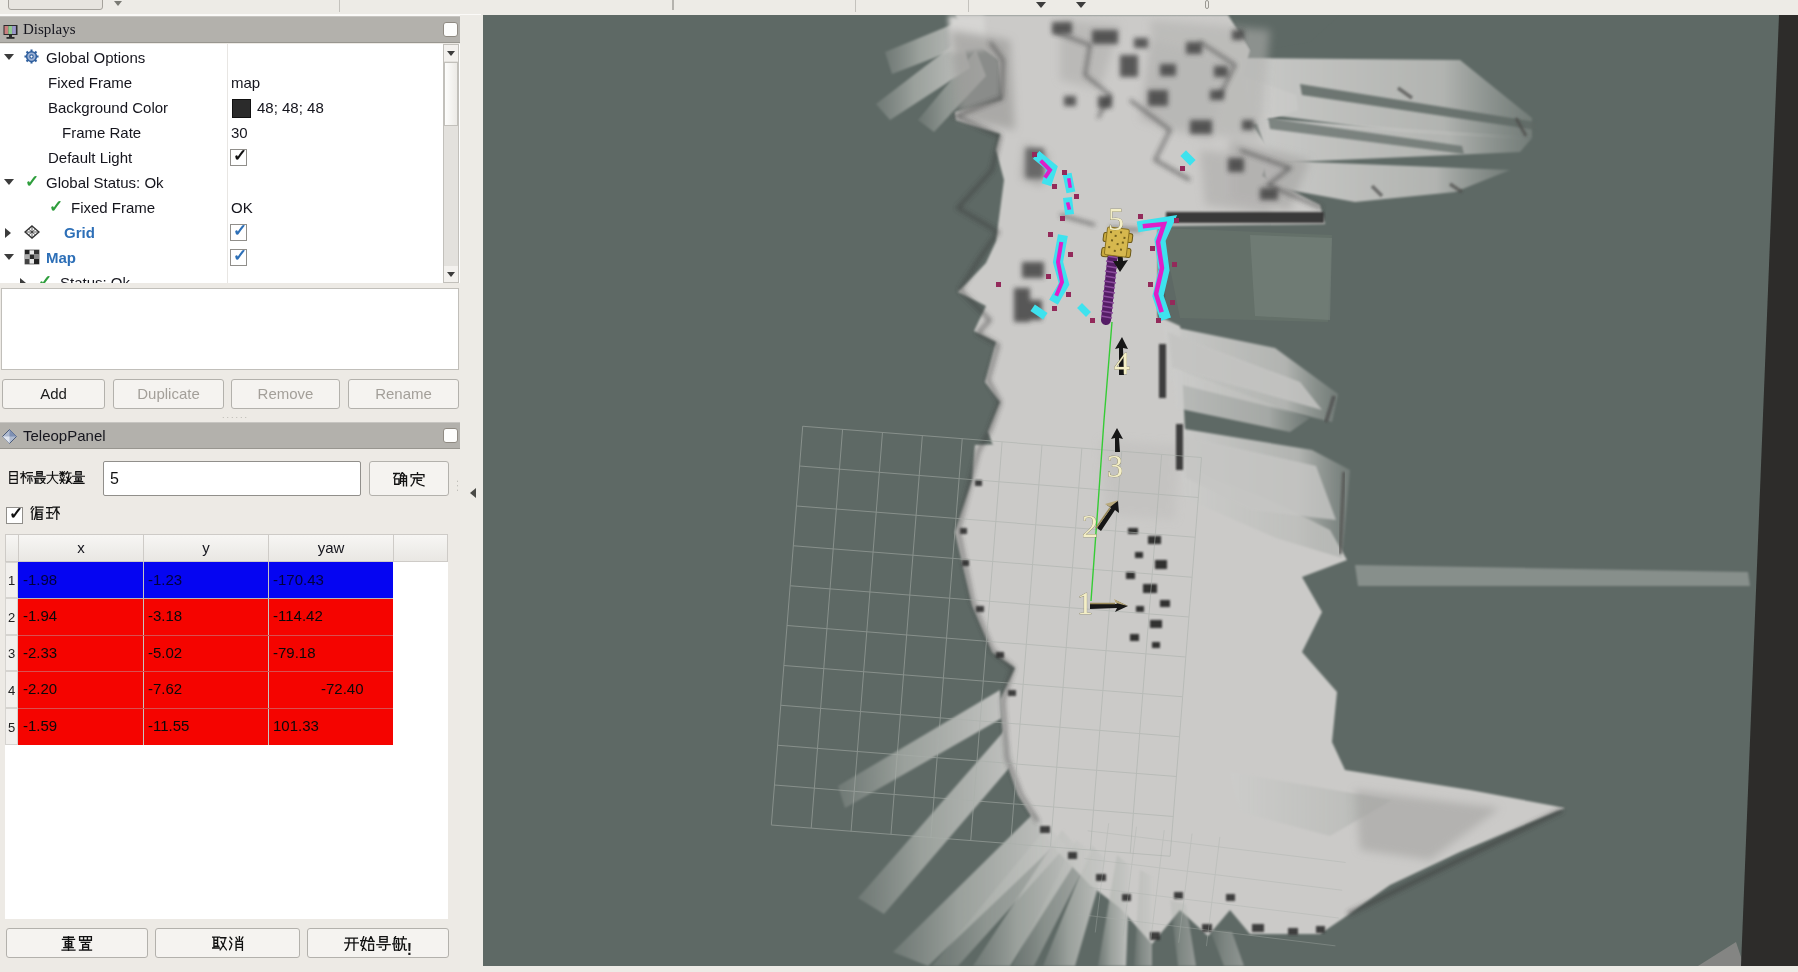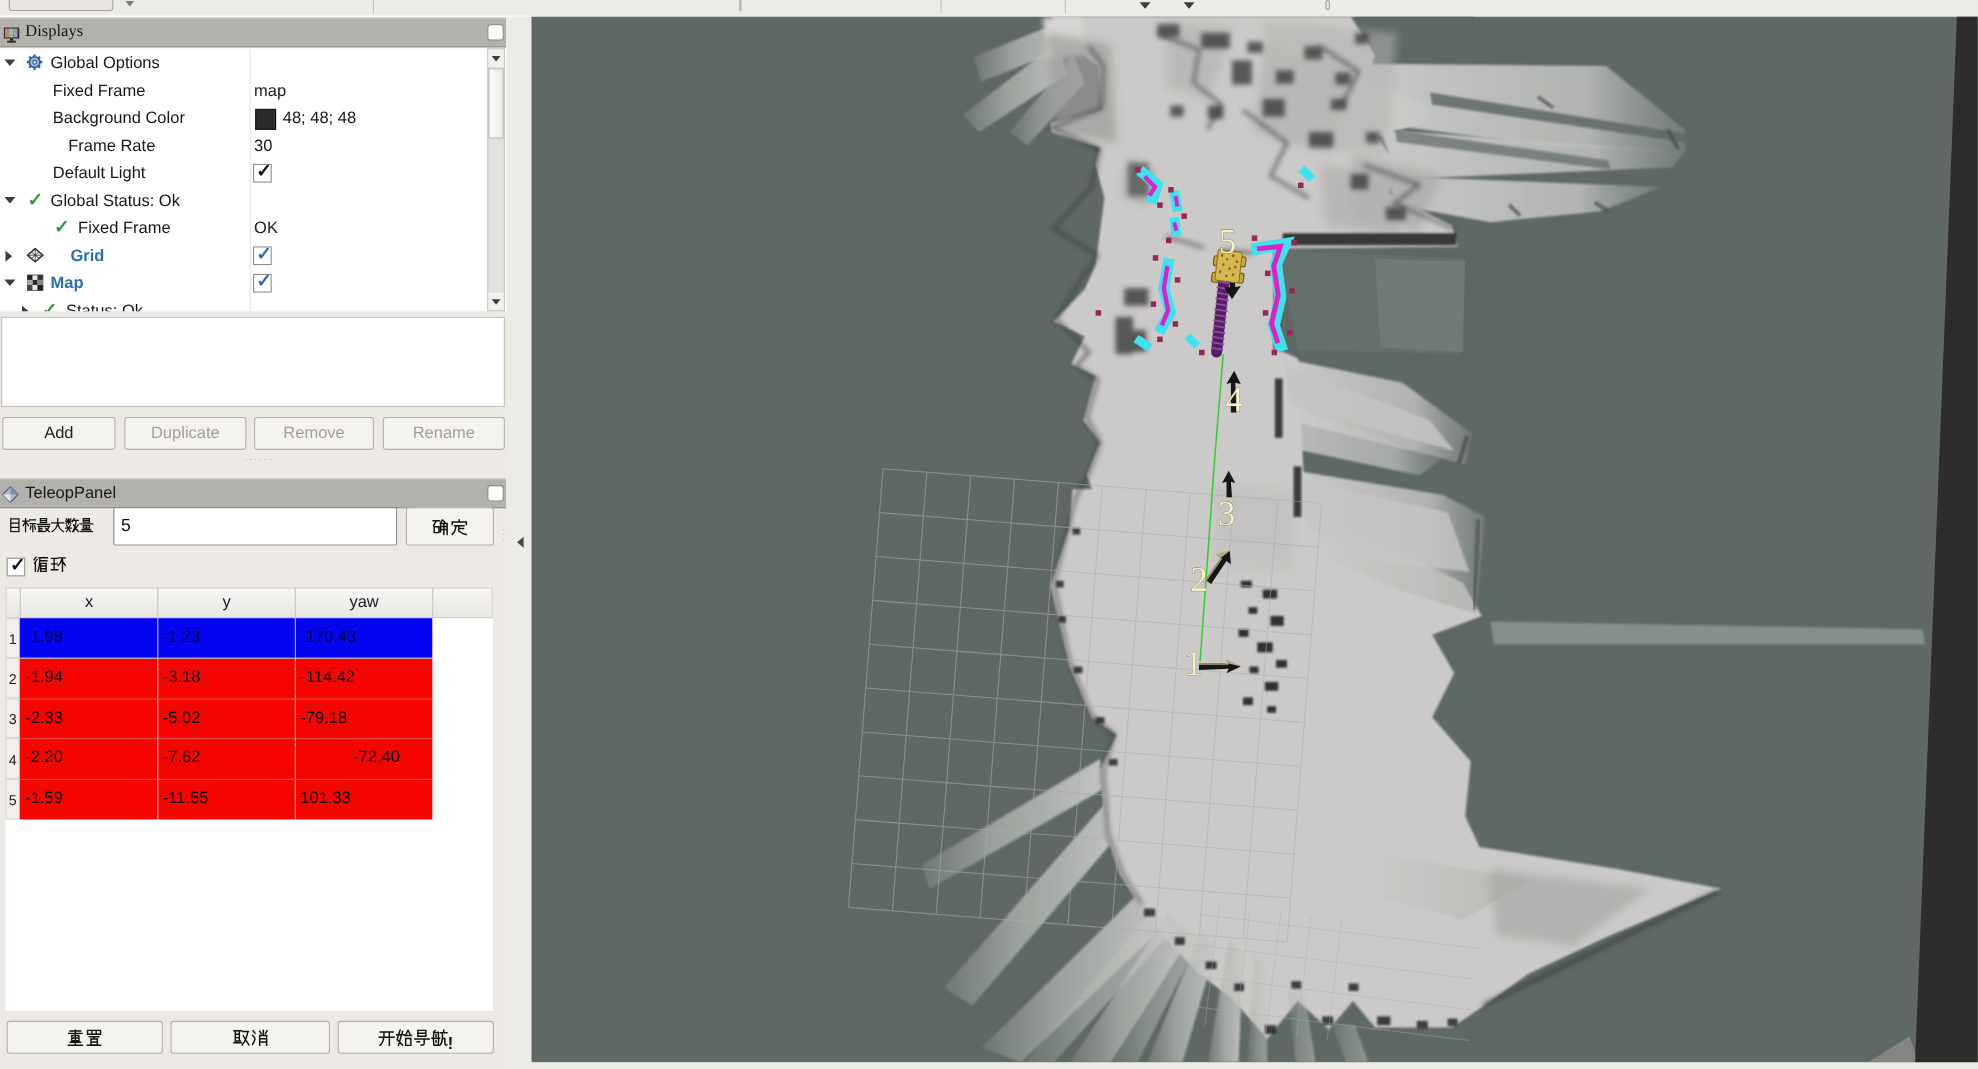--- a/index.html
+++ b/index.html
@@ -181,21 +181,21 @@
     </div>
 </div>
 <div class="dots" style="left:222px;top:281px;">......</div>
 <div id="emptybox"></div>
 <div class="qbtn" style="left:2px;top:379px;width:103px;">Add</div>
 <div class="qbtn dis" style="left:113px;top:379px;width:111px;">Duplicate</div>
 <div class="qbtn dis" style="left:231px;top:379px;width:109px;">Remove</div>
 <div class="qbtn dis" style="left:348px;top:379px;width:111px;">Rename</div>
 <div class="dots" style="left:222px;top:410px;">......</div>
 
-<div class="hdr" style="top:435px;text-decoration:underline;">
+<div class="hdr" style="top:422px;text-decoration:underline;">
   <svg class="abs" style="left:2px;top:6px;" width="15" height="15" viewBox="0 0 15 15">
     <path d="M7.5 0.5 L14.5 7.5 L7.5 14.5 L0.5 7.5 Z" fill="#aebad0" stroke="#4a5a78" stroke-width="1"></path>
     <path d="M7.5 0.5 L14.5 7.5 L7.5 7.5 Z" fill="#7e90b4"></path>
     <path d="M7.5 7.5 L7.5 14.5 L0.5 7.5 Z" fill="#dfe5ef"></path>
   </svg>
   <span class="ttl">TeleopPanel</span>
   <div class="floatbtn" style="left:443px;top:5px;"></div>
 </div>
 <div id="lbl-goal" class="abs" style="left:7px;top:471px;">
  <svg class="cjk" width="13" height="13" viewBox="0 0 14 14">

